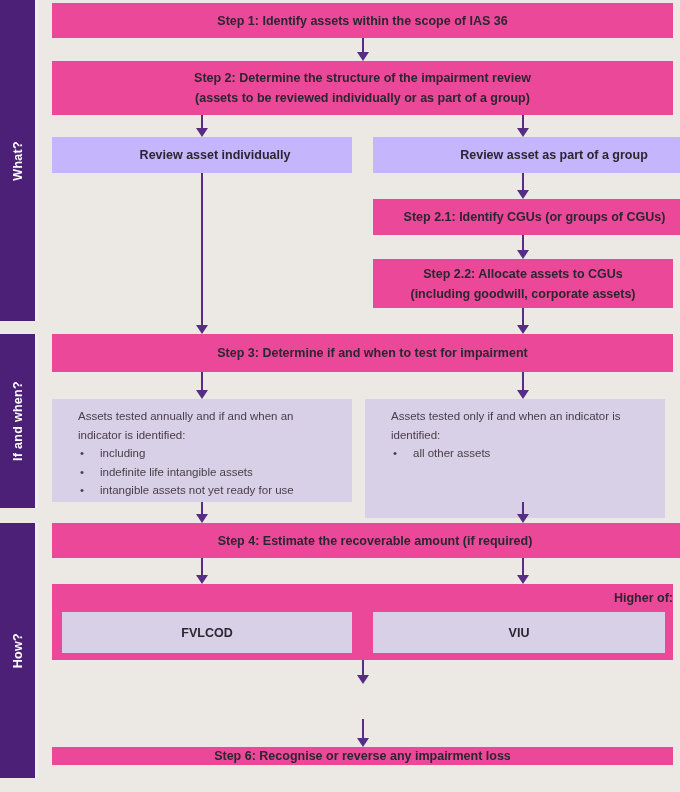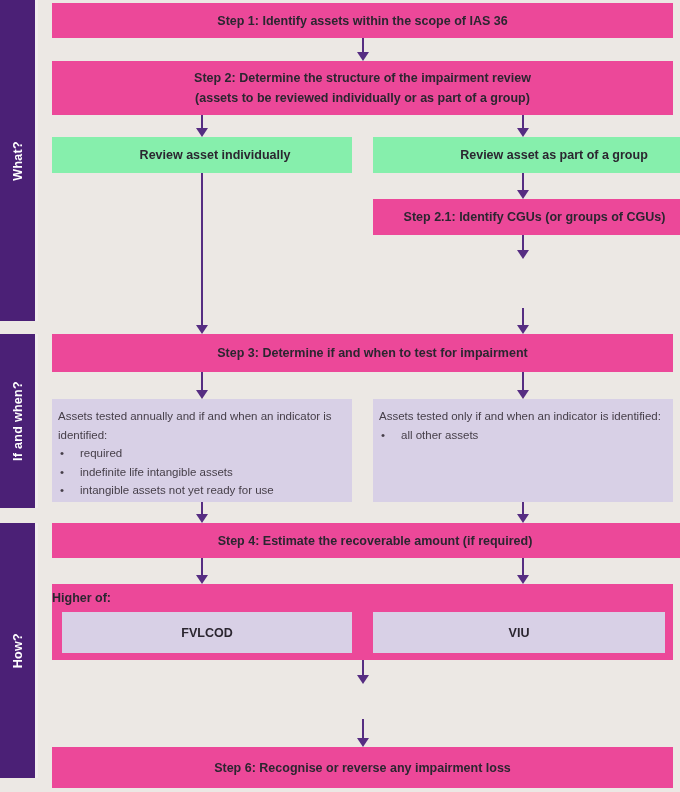--- a/index.html
+++ b/index.html
@@ -41,57 +41,57 @@
   .box {
     position: absolute;
     box-sizing: border-box;
     display: flex;
     flex-direction: column;
     align-items: center;
     justify-content: center;
     text-align: center;
   }
   .white  { background: #ec4899; }
-  .lilac  { background: #86efac; padding-left: 26px; }
+  .lilac  { background: #c4b5fd; padding-left: 26px; }
   .step-text {
     font-weight: bold;
     font-size: 12.5px;
     color: #2b2630;
     line-height: 20px;
   }
 
   
   .panel {
     position: absolute;
     box-sizing: border-box;
     background: #d8d0e6;
     color: #453e48;
     font-size: 11.5px;
     line-height: 18.5px;
-    padding: 8px 12px 0 6px;
+    padding: 8px 12px 0 26px;
     text-align: left;
   }
   .panel p { margin: 0; }
   .panel ul { margin: 0; padding: 0; list-style: none; }
   .panel li { position: relative; padding-left: 22px; }
   .panel li::before {
     content: "\2022";
     position: absolute;
     left: 2px;
     top: 0;
   }
 
   
   .higher-title {
     position: absolute;
     left: 0; right: 0; top: 7px;
     font-weight: bold;
     font-size: 12.5px;
     color: #2b2630;
-    text-align: left;
+    text-align: right;
   }
   .inner-lilac {
     position: absolute;
     background: #d8d0e6;
     display: flex;
     align-items: center;
     justify-content: center;
     font-weight: bold;
     font-size: 12.5px;
     color: #2b2630;
@@ -166,20 +166,24 @@
 
   <div class="box white" style="left:373px; top:199px; width:323px; height:36px;">
     <span class="step-text">Step 2.1: Identify CGUs (or groups of CGUs)</span>
   </div>
 
   <div class="arrow" style="left:517px; top:235px; height:24px;">
     <div class="shaft"></div>
       <div class="head"></div>
   </div>
 
+  <div class="box white" style="left:373px; top:259px; width:300px; height:49px;">
+    <span class="step-text">Step 2.2: Allocate assets to CGUs</span>
+    <span class="step-text">(including goodwill, corporate assets)</span>
+  </div>
 
   <div class="arrow" style="left:196px; top:173px; height:161px;">
     <div class="shaft"></div>
       <div class="head"></div>
   </div>
   <div class="arrow" style="left:517px; top:308px; height:26px;">
     <div class="shaft"></div>
       <div class="head"></div>
   </div>
 
@@ -192,26 +196,26 @@
       <div class="head"></div>
   </div>
   <div class="arrow" style="left:517px; top:372px; height:27px;">
     <div class="shaft"></div>
       <div class="head"></div>
   </div>
 
   <div class="panel" style="left:52px; top:399px; width:300px; height:103px;">
     <p>Assets tested annually and if and when an indicator is identified:</p>
     <ul>
-      <li>required</li>
+      <li>including</li>
       <li>indefinite life intangible assets</li>
       <li>intangible assets not yet ready for use</li>
     </ul>
   </div>
-  <div class="panel" style="left:373px; top:399px; width:300px; height:103px;">
+  <div class="panel" style="left:365px; top:399px; width:300px; height:119px;">
     <p>Assets tested only if and when an indicator is identified:</p>
     <ul>
       <li>all other assets</li>
     </ul>
   </div>
 
   <div class="arrow" style="left:196px; top:502px; height:21px;">
     <div class="shaft"></div>
       <div class="head"></div>
   </div>
@@ -247,17 +251,17 @@
     <div class="shaft"></div>
       <div class="head"></div>
   </div>
 
 
   <div class="arrow" style="left:357px; top:719px; height:28px;">
     <div class="shaft"></div>
       <div class="head"></div>
   </div>
 
-  <div class="box white" style="left:52px; top:747px; width:621px; height:41px;">
+  <div class="box white" style="left:52px; top:747px; width:621px; height:18px;">
     <span class="step-text">Step 6: Recognise or reverse any impairment loss</span>
   </div>
 
 </div>
 
 </body></html>

